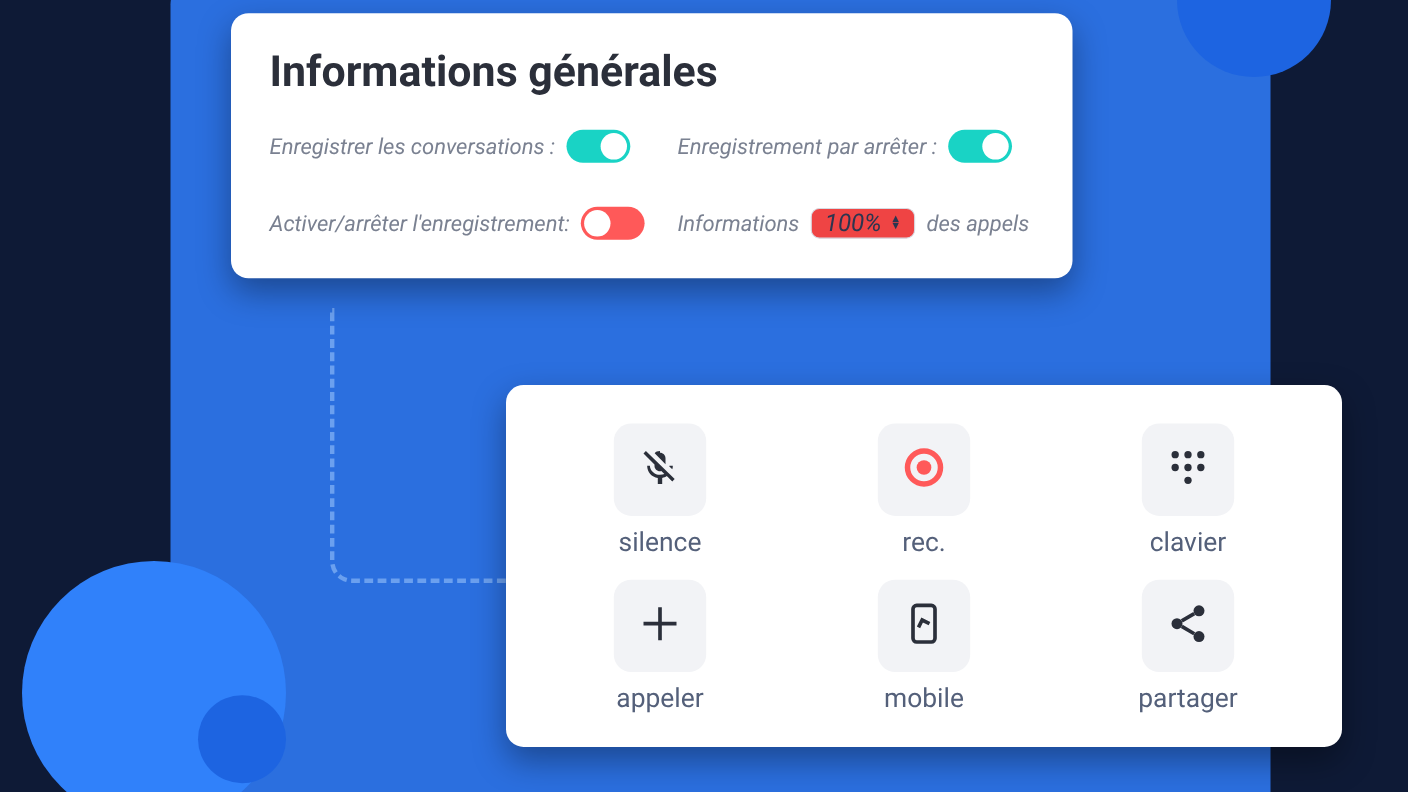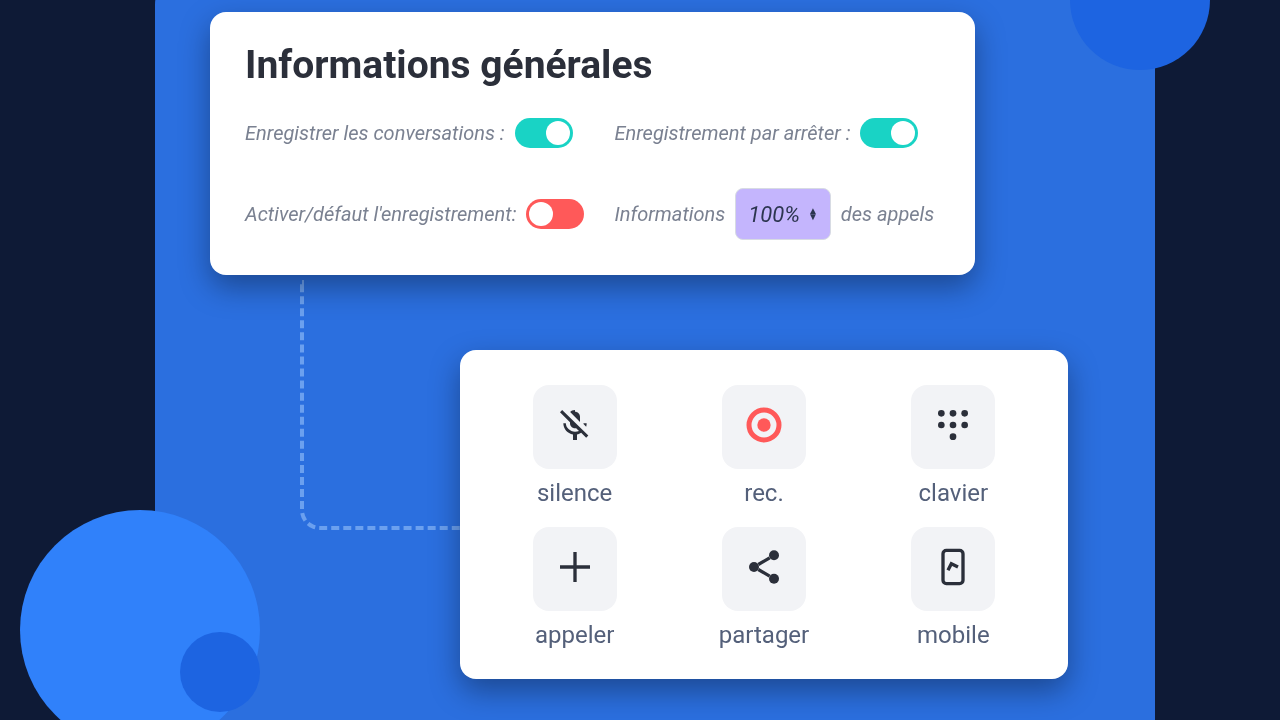--- a/index.html
+++ b/index.html
@@ -114,41 +114,41 @@
   .toggle.on  { background: #19d3c5; }
   .toggle.on .knob { right: 3px; }
   .toggle.off { background: #ff5959; }
   .toggle.off .knob { left: 3px; }
 
   
   .select {
     display: inline-flex;
     align-items: center;
     gap: 8px;
-    height: 52px;
+    height: 28px;
     padding: 0 12px;
     border: 1px solid #d7dbe3;
     border-radius: 8px;
     color: #2c3550;
     font-size: 22px;
-    background: #c4b5fd;
+    background: #ef4444;
   }
   .select .arrows {
     display: flex;
     flex-direction: column;
     line-height: 6px;
     font-size: 10px;
     color: #2c3550;
   }
 
   
   .actions-card {
     left: 460px;
     top: 350px;
-    width: 608px;
+    width: 760px;
     padding: 35px 40px 30px 40px;
   }
 
   .actions-grid {
     display: grid;
     grid-template-columns: repeat(3, 1fr);
     row-gap: 20px;
     column-gap: 40px;
     justify-items: center;
   }
@@ -192,21 +192,21 @@
         <div class="knob"></div>
       </div>
     </div>
     <div class="setting">
       <span>Enregistrement par arrêter :</span>
       <div class="toggle on">
         <div class="knob"></div>
       </div>
     </div>
     <div class="setting">
-      <span>Activer/défaut l'enregistrement:</span>
+      <span>Activer/arrêter l'enregistrement:</span>
       <div class="toggle off">
         <div class="knob"></div>
       </div>
     </div>
     <div class="setting">
       <span>Informations</span>
       <div class="select">
         <span>100%</span>
         <span class="arrows">
           <span>▲</span>
@@ -269,36 +269,36 @@
             </svg>
         </span>
       </div>
       <span class="label">appeler</span>
     </div>
 
     <div class="action">
       <div class="tile">
         <span>
           <svg class="ico" viewBox="0 0 24 24">
+              <rect x="6" y="2" width="12" height="20" rx="2" fill="none" stroke="#2b2f3a" stroke-width="2"></rect>
+              <path d="M9 14l2-4 4 2" fill="none" stroke="#2b2f3a" stroke-width="2"></path>
+            </svg>
+        </span>
+      </div>
+      <span class="label">mobile</span>
+    </div>
+
+    <div class="action">
+      <div class="tile">
+        <span>
+          <svg class="ico" viewBox="0 0 24 24">
               <circle cx="18" cy="5" r="3"></circle>
               <circle cx="6" cy="12" r="3"></circle>
               <circle cx="18" cy="19" r="3"></circle>
               <path d="M8.6 10.5 15.4 6.5M8.6 13.5 15.4 17.5" stroke="#2b2f3a" stroke-width="2"></path>
             </svg>
         </span>
       </div>
       <span class="label">partager</span>
     </div>
 
-    <div class="action">
-      <div class="tile">
-        <span>
-          <svg class="ico" viewBox="0 0 24 24">
-              <rect x="6" y="2" width="12" height="20" rx="2" fill="none" stroke="#2b2f3a" stroke-width="2"></rect>
-              <path d="M9 14l2-4 4 2" fill="none" stroke="#2b2f3a" stroke-width="2"></path>
-            </svg>
-        </span>
-      </div>
-      <span class="label">mobile</span>
-    </div>
-
   </div>
 </div>
 
 </body></html>

